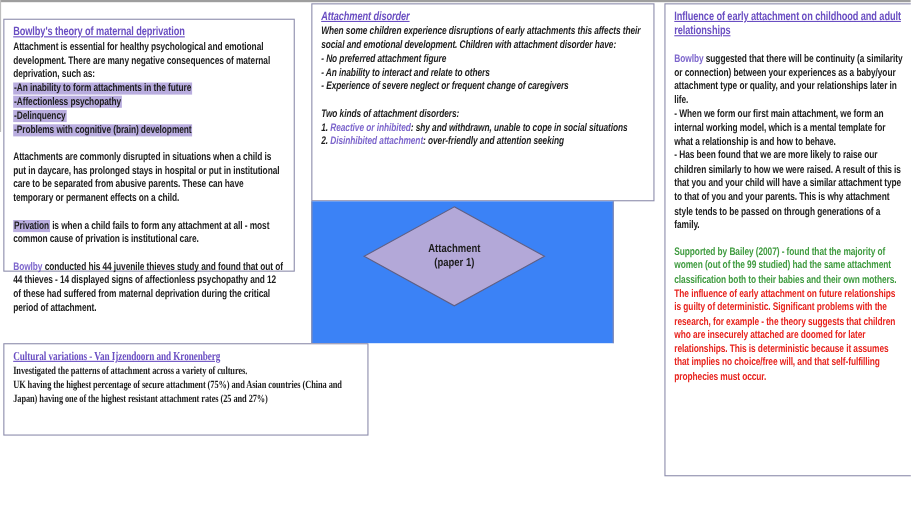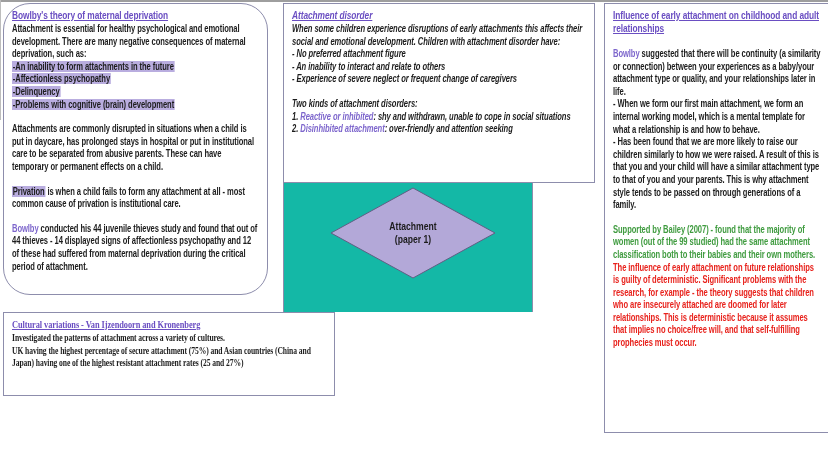--- a/index.html
+++ b/index.html
@@ -34,30 +34,30 @@
     font-size:11px;
     line-height:13px;
     margin-bottom:1px;
   }
   .gap { height:12px; }
   .hl { background:var(--highlight, #b9addf); padding:0 1px; }
   .accent { color:var(--accent-purple, #7d66cc); }
   .green { color:var(--green, #3f9b3f); }
   .red { color:var(--red, #e8231d); }
 
-  #box-maternal  { left:3px;   top:3px;   width:265px; height:292px;border-radius:27px; }
+  #box-maternal  { left:3px;   top:17px;   width:265px; height:230px; }
   #box-disorder  { left:283px; top:3px;   width:312px; height:180px;font-style:italic; }
   #box-cultural  { left:3px;   top:312px; width:332px; height:84px;font-family:Liberation Serif, serif;  }
   #box-influence { left:604px; top:3px;   width:227px; height:430px; }
 
   #diamond-area {
-    position:absolute; left:283px; top:183px; width:250px; height:129px;
+    position:absolute; left:283px; top:183px; width:275px; height:129px;
     border-left:1px solid var(--border, #8d8dac);
     border-right:1px solid var(--border, #8d8dac);
-    background:#14b8a6;
+    background:#3b82f6;
   }
   #diamond-shape { position:absolute; left:45px; top:4px; }
   #diamond-label {
     position:absolute; left:45px; top:4px; width:168px; height:92px;
     display:flex; flex-direction:column; align-items:center; justify-content:center;
     font-size:10.5px; font-weight:700; line-height:13px; color:var(--text, #1c1c1c);
     transform:scaleX(0.82);
   }
 </style>
 </head>

